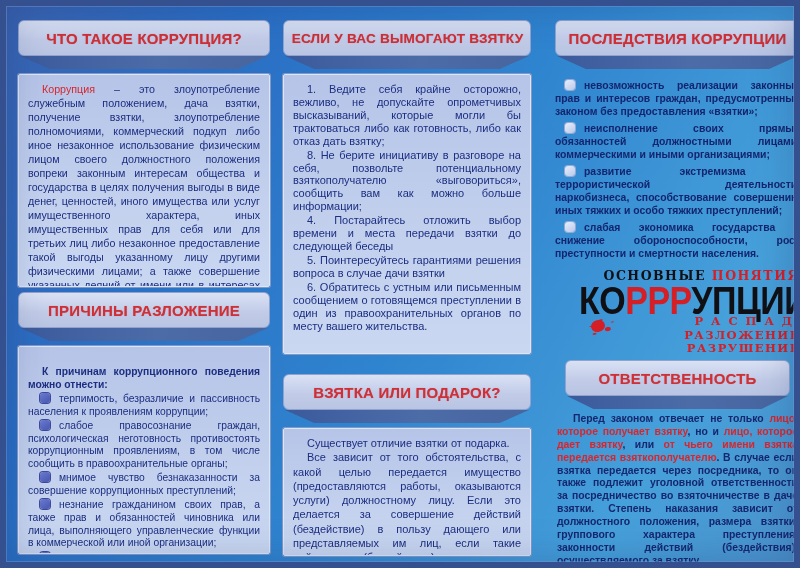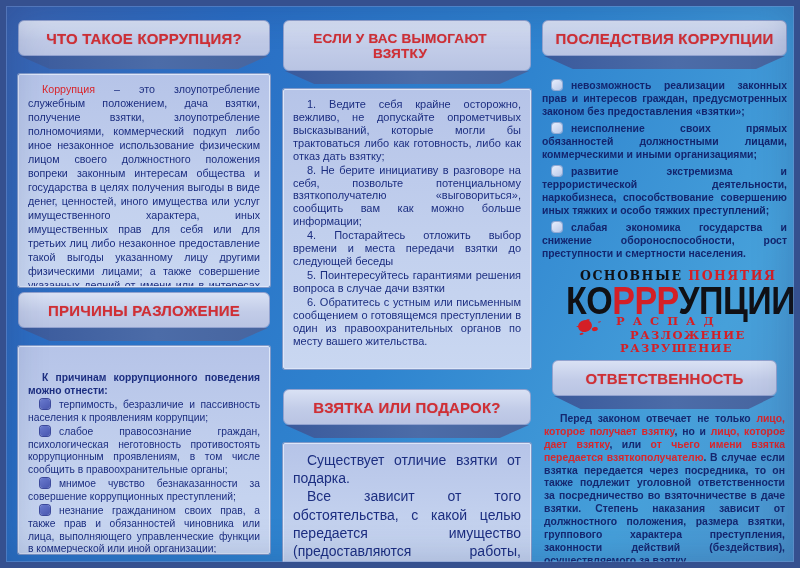--- a/index.html
+++ b/index.html
@@ -7,55 +7,55 @@
     position:relative;width:800px;height:568px;box-sizing:border-box;
     border:6px solid #35508f;overflow:hidden;
     background:linear-gradient(118deg,#3a63b0 0%,#2a6ec4 22%,#2f84cf 52%,#46a0da 82%,#4c94cd 100%);
     font-family:"Liberation Sans",sans-serif;
   }
   .page::after{content:"";position:absolute;inset:0;pointer-events:none;
     box-shadow:inset 0 0 0 1px rgba(120,150,210,.45), inset 0 0 40px rgba(20,40,100,.25);}
   .col{position:absolute;top:14px;}
   #col1{left:12px;width:252px;}
   #col2{left:277px;width:248px;}
-  #col3{left:536px;width:245px;}
+  #col3{left:549px;width:245px;}
 
   .hdr{
     background:linear-gradient(180deg,#d9e1f4 0%,#c2cce8 55%,#b9c4e3 100%);
     border:1px solid #92a2cf;border-radius:6px;
     color:#d02f35;font-weight:bold;text-align:center;
     font-size:15px;letter-spacing:.2px;padding:9px 2px 8px 2px;
     text-shadow:0 0 1px rgba(160,30,40,.35);
   }
-  .hdr-sm{font-size:13.6px;padding:10px 15px 9px 1px;}
+  .hdr-sm{font-size:13.6px;padding:10px 0 9px 1px;}
   .hdr-base{
     height:13px;margin:0 2px 5px 2px;
     background:linear-gradient(90deg,#3a5a9c,#4c6ca8 55%,#47659f);
     clip-path:polygon(0 0,100% 0,88% 100%,12% 100%);
   }
   .box{
     background:linear-gradient(180deg,#b6c4e8 0%,#c3d1ee 60%,#c9d7f1 100%);
     border:1px solid #dde6f8;box-shadow:0 0 0 1px #8099c9;border-radius:2px;
     color:#1c2e80;text-align:justify;overflow:hidden;
     padding:7px 9px;box-sizing:border-box;
   }
   .para{margin:0;text-indent:14px;}
   .red{color:#d8262c;}
   #def-box{height:213px;font-size:10.7px;line-height:1.31;margin-bottom:5px;}
   #causes-box{height:208px;font-size:10.3px;line-height:1.22;}
-  .causes-intro{margin:18px 0 2px 0;text-indent:14px;font-weight:bold;}
+  .causes-intro{margin:12px 0 2px 0;text-indent:14px;font-weight:bold;}
   .li{margin:2px 0 0 0;text-indent:12px;}
   .bullet{display:inline-block;width:10px;height:10px;border-radius:3px;
     vertical-align:-1px;margin-right:9px;}
   .b-dark{background:linear-gradient(145deg,#6a7bd0,#4a58b0);box-shadow:0 0 0 1px #3c499c;}
   .b-light{background:linear-gradient(145deg,#e8eefc,#b9c9ea);box-shadow:0 0 0 1px #93aad4;}
 
   #steps-box{height:280px;font-size:11px;line-height:1.175;margin-bottom:4px;}
   #steps-box .para{margin-top:1px;}
-  #gift-box{height:128px;font-size:14px;line-height:1.3;}
+  #gift-box{height:128px;font-size:11px;line-height:1.3;}
   #col2 .hdr-wrap2{margin-top:20px;}
 
   
   .photo{position:relative;height:82px;margin-top:6px;border:1px solid #41537a;
     background:linear-gradient(100deg,#26252b 0%,#1b1a1f 45%,#131216 100%);overflow:hidden;border-radius:1px;}
   .cuff-left{position:absolute;left:32px;top:-12px;width:12px;height:86px;
     background:linear-gradient(90deg,#e4c77e,#b98f36);border-radius:7px;transform:rotate(38deg);}
   .cuff-right{position:absolute;right:26px;top:2px;width:13px;height:62px;
     background:linear-gradient(90deg,#e4c77e,#b98f36);border-radius:7px;transform:rotate(-12deg);}
   .hand{position:absolute;left:50%;bottom:2px;transform:translateX(-50%);
@@ -77,21 +77,21 @@
   .bow{position:absolute;left:50%;top:4px;transform:translateX(-50%);width:70px;height:18px;}
   .bow i{position:absolute;background:radial-gradient(circle at 40% 40%,#ef5a52,#c01f22);border-radius:50%;}
   .bow .bl{left:2px;top:2px;width:30px;height:15px;transform:rotate(-18deg);}
   .bow .br{right:2px;top:2px;width:30px;height:15px;transform:rotate(18deg);}
   .bow .bk{left:28px;top:3px;width:15px;height:13px;}
 
   
   #col3{color:#13256e;}
   .c3-list{margin-top:10px;font-size:10.4px;line-height:1.25;font-weight:bold;text-align:justify;color:#13256e;}
   .c3-list .li{margin-top:4px;text-indent:10px;}
-  .logo{position:relative;margin:8px 0 2px 24px;height:88px;}
+  .logo{position:relative;margin:8px 0 2px 24px;height:88px;text-align:right;}
   .logo-line1{font-family:"DejaVu Serif",serif;font-weight:bold;font-size:12.5px;
     letter-spacing:1.5px;color:#101014;margin-left:14px;}
   .logo-line1 .red{color:#d41f26;}
   .logo-word{font-weight:bold;font-size:34px;line-height:.95;letter-spacing:-.5px;
     color:#101014;transform:scaleY(1.12);transform-origin:left top;white-space:nowrap;}
   .logo-word .red{color:#d41f26;}
   .logo-sub{font-family:"DejaVu Serif",serif;font-weight:bold;color:#d41f26;
     font-size:11.5px;line-height:1.18;white-space:nowrap;}
   .s1{margin-left:50px;letter-spacing:8px;}
   .s2{margin-left:64px;letter-spacing:1.5px;}

